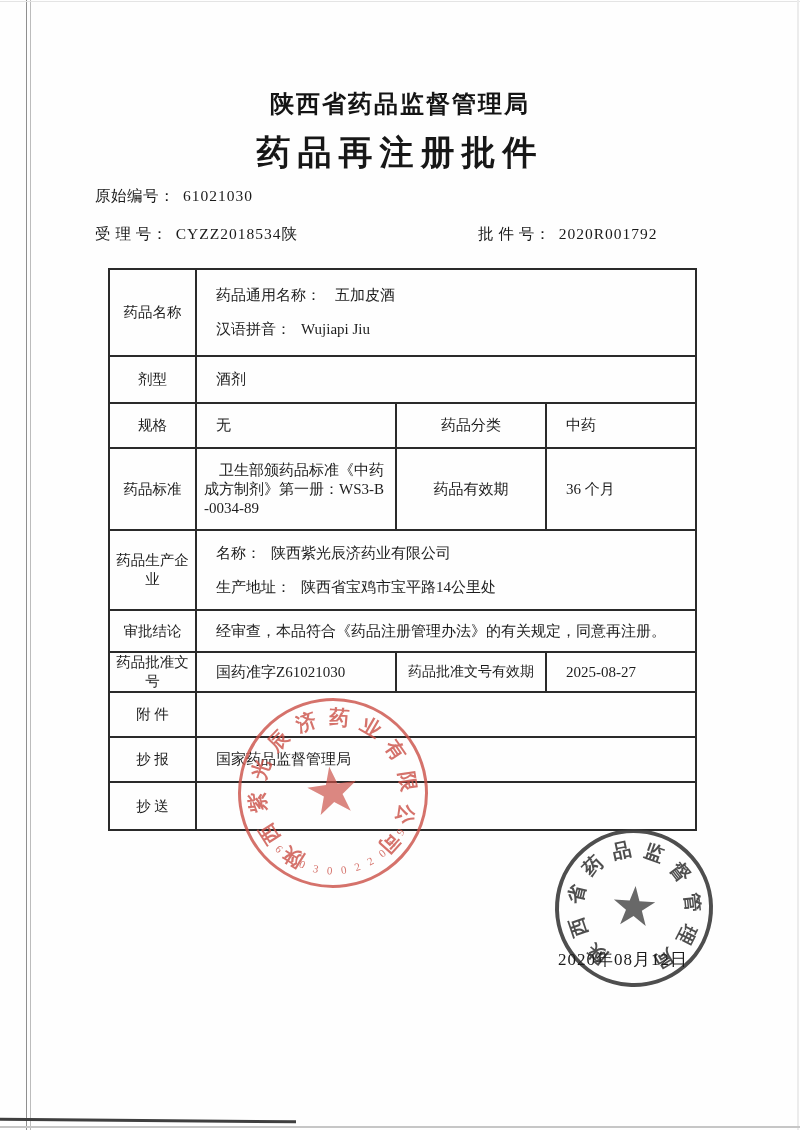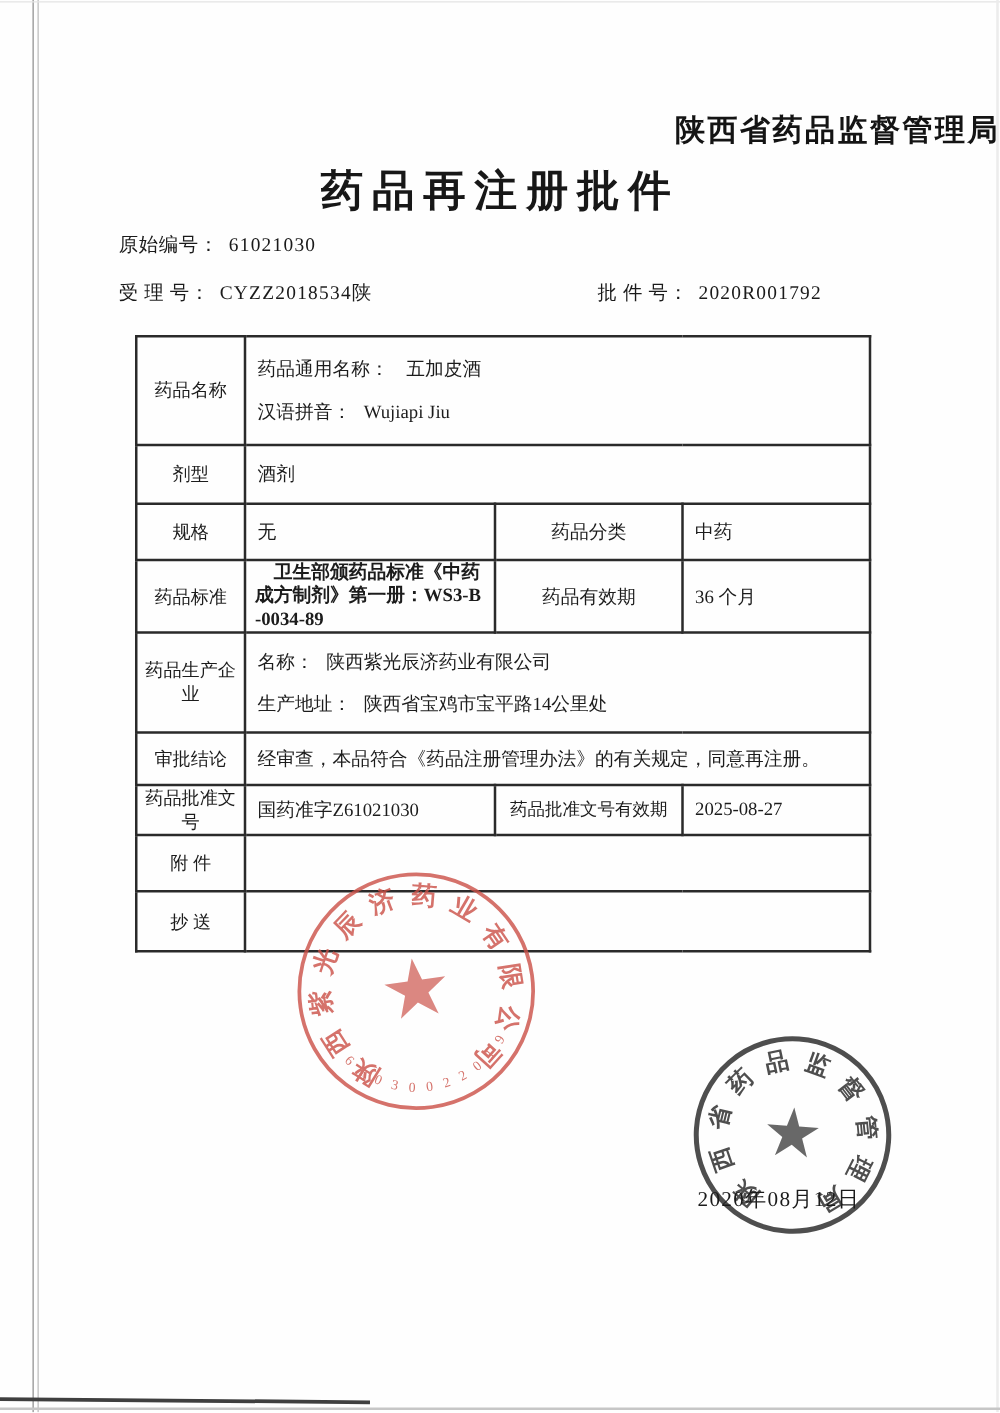--- a/index.html
+++ b/index.html
@@ -10,39 +10,39 @@
   
   .edge{position:absolute;pointer-events:none;}
   .edge-left-a{left:26px;top:0;width:1px;height:1130px;background:#8f8f8f;}
   .edge-left-b{left:30px;top:0;width:1px;height:1130px;background:#bcbcbc;}
   .edge-top{left:0;top:1px;width:100%;height:1px;background:#e4e4e4;}
   .edge-right{right:1px;top:0;width:2px;height:100%;background:#ececec;}
   .edge-bottom-dark{left:-4px;top:1119px;width:300px;height:3px;background:#3f3f3f;transform:rotate(0.5deg);}
   .edge-bottom-light{left:0;top:1126px;width:100%;height:2px;background:#c6c6c6;}
 
   
-  .agency-title{position:absolute;left:0;top:88px;width:100%;text-align:right;
+  .agency-title{position:absolute;left:0;top:88px;width:100%;text-align:center;
     font-size:24px;font-weight:bold;letter-spacing:2px;color:#141414;}
   .doc-title{position:absolute;left:0;top:130px;width:100%;text-align:center;
     font-size:34px;font-weight:bold;letter-spacing:7px;color:#171717;}
   .meta{position:absolute;font-size:15.5px;letter-spacing:0.5px;color:#1a1a1a;white-space:nowrap;}
   .meta .v{margin-left:8px;letter-spacing:1px;}
   .meta-original{left:95px;top:186px;}
   .meta-acceptance{left:95px;top:224px;}
   .meta-approvalno{left:478px;top:224px;}
 
   
   table.doc-table{position:absolute;left:108px;top:268px;width:587px;
     border-collapse:collapse;table-layout:fixed;}
   .doc-table td{border:2px solid #2a2a2a;font-size:15px;color:#1c1c1c;
     vertical-align:middle;overflow:hidden;}
   .doc-table td.lbl{text-align:center;font-size:14.5px;padding:0 1px;}
-  .doc-table td.val{padding:2px 9px;text-align:left;}
+  .doc-table td.val{padding:2px 19px;text-align:left;}
   .doc-table td.sub{text-align:center;font-size:15px;padding:0 2px;}
-  .doc-table td.std{line-height:1.25;text-indent:1em;word-break:break-all;padding:0 7px;font-weight:bold;}
+  .doc-table td.std{line-height:1.25;text-indent:1em;word-break:break-all;padding:12px 7px;}
   .two-line .line + .line{margin-top:15px;}
   .pair-gap{margin-left:10px;}
   .pair-gap-wide{margin-left:14px;}
 
   
   .stamp{position:absolute;border-radius:50%;box-sizing:border-box;}
   .stamp .ring-text{position:absolute;left:0;top:0;width:100%;height:100%;}
   .stamp .star{position:absolute;left:50%;top:50%;transform:translate(-50%,-52%);line-height:1;}
   .stamp-company{left:238px;top:698px;width:190px;height:190px;border:3px solid;opacity:0.8;
     transform:rotate(-8deg);}
@@ -134,20 +134,24 @@
       <td class="sub" style="font-size:14px">药品批准文号有效期</td>
       <td class="val">2025-08-27</td>
     </tr>
 
     <tr style="height:45px">
       <td class="lbl">附 件</td>
       <td class="val" colspan="3"></td>
     </tr>
 
 
+    <tr style="height:45px">
+      <td class="lbl">抄 报</td>
+      <td class="val" colspan="3">国家药品监督管理局</td>
+    </tr>
 
     <tr style="height:48px">
       <td class="lbl">抄 送</td>
       <td class="val" colspan="3"></td>
     </tr>
 
   </tbody>
     </table>
 
   <div class="stamp stamp-company" style="color: rgb(203, 80, 71); border-color: rgb(203, 80, 71);">

